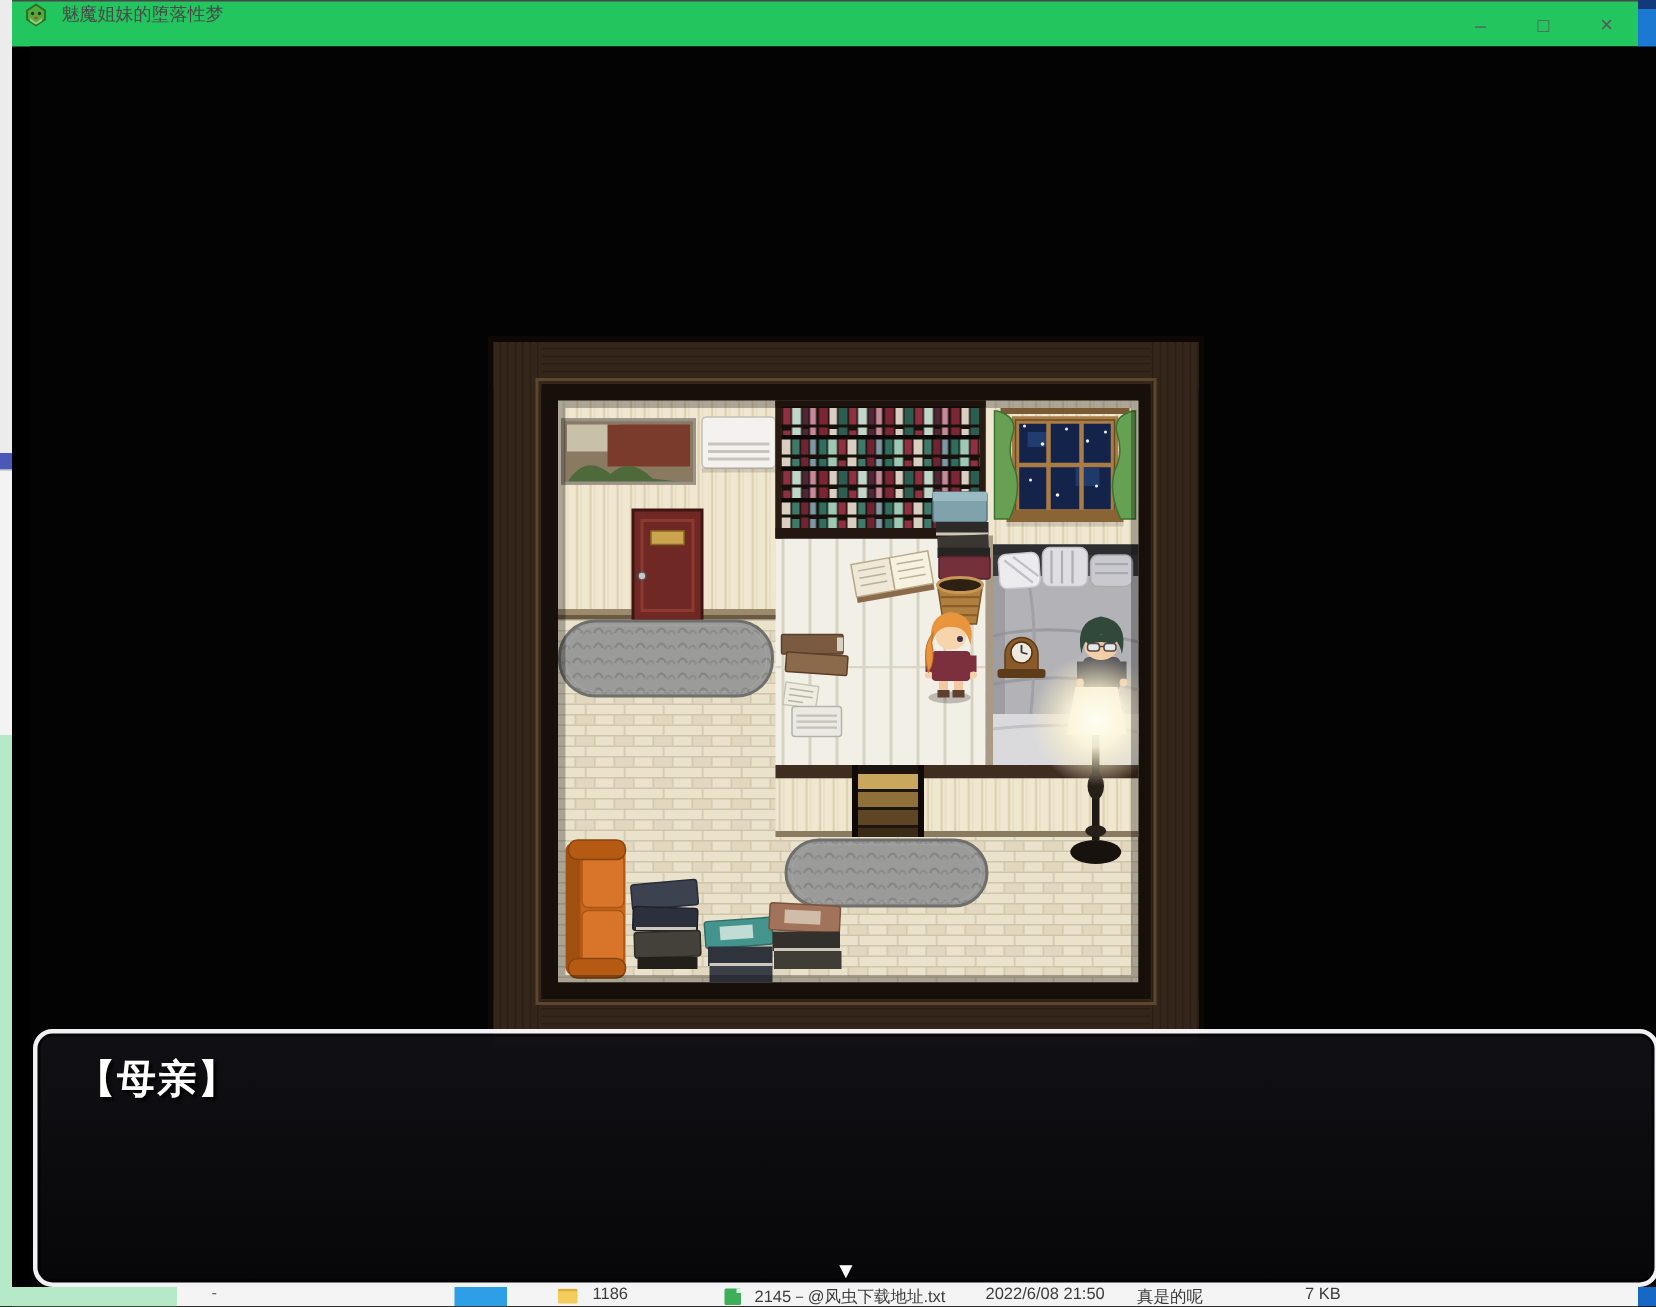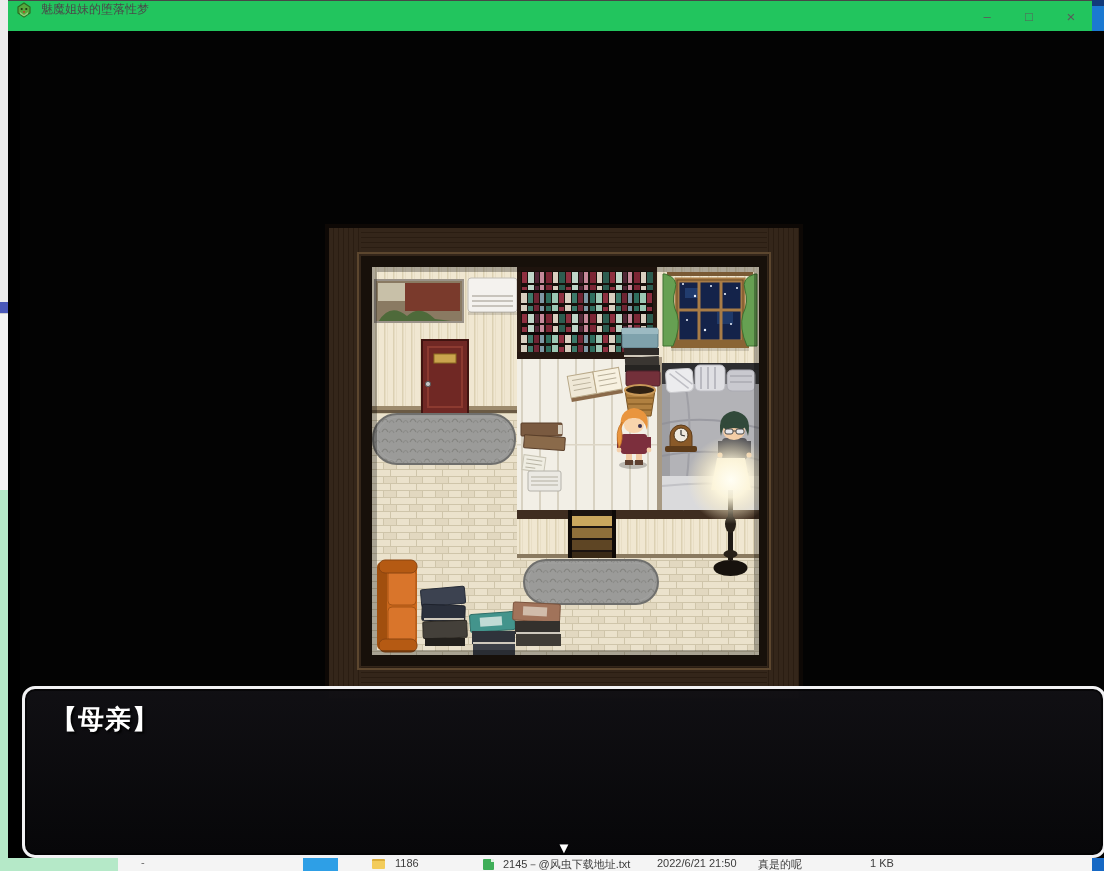--- a/index.html
+++ b/index.html
@@ -94,23 +94,23 @@
   </div>
 
   <div class="explorer-row">
     <div class="er-green"></div>
     <span class="er-dash">-</span>
     <div class="er-blue"></div>
     <div class="er-foldericon"></div>
     <span class="er-label" style="left:387px">1186</span>
     <div class="er-fileicon"></div>
     <span class="er-label" style="left:495px">2145－@风虫下载地址.txt</span>
-    <span class="er-label" style="left:649px">2022/6/21 21:50</span>
+    <span class="er-label" style="left:649px">2022/6/08 21:50</span>
     <span class="er-label" style="left:750px">真是的呢</span>
-    <span class="er-label" style="left:862px">1 KB</span>
+    <span class="er-label" style="left:862px">7 KB</span>
   </div>
 
   <div class="game-window">
     <div class="titlebar">
       <svg class="app-icon" viewBox="0 0 18 18">
         <path d="M3 6 L9 2 L15 6 L15 12 L9 16 L3 12 Z" fill="#55a83c" stroke="#2c6b22" stroke-width="1.2"></path>
         <path d="M5 11 L9 14 L13 11 L13 13 L9 15.5 L5 13 Z" fill="#8fce7a"></path>
         <circle cx="6.7" cy="8" r="1.1" fill="#1d3a14"></circle>
         <circle cx="11.3" cy="8" r="1.1" fill="#1d3a14"></circle>
         <rect x="8" y="10.2" width="2" height="1.4" fill="#c23a2a"></rect>

